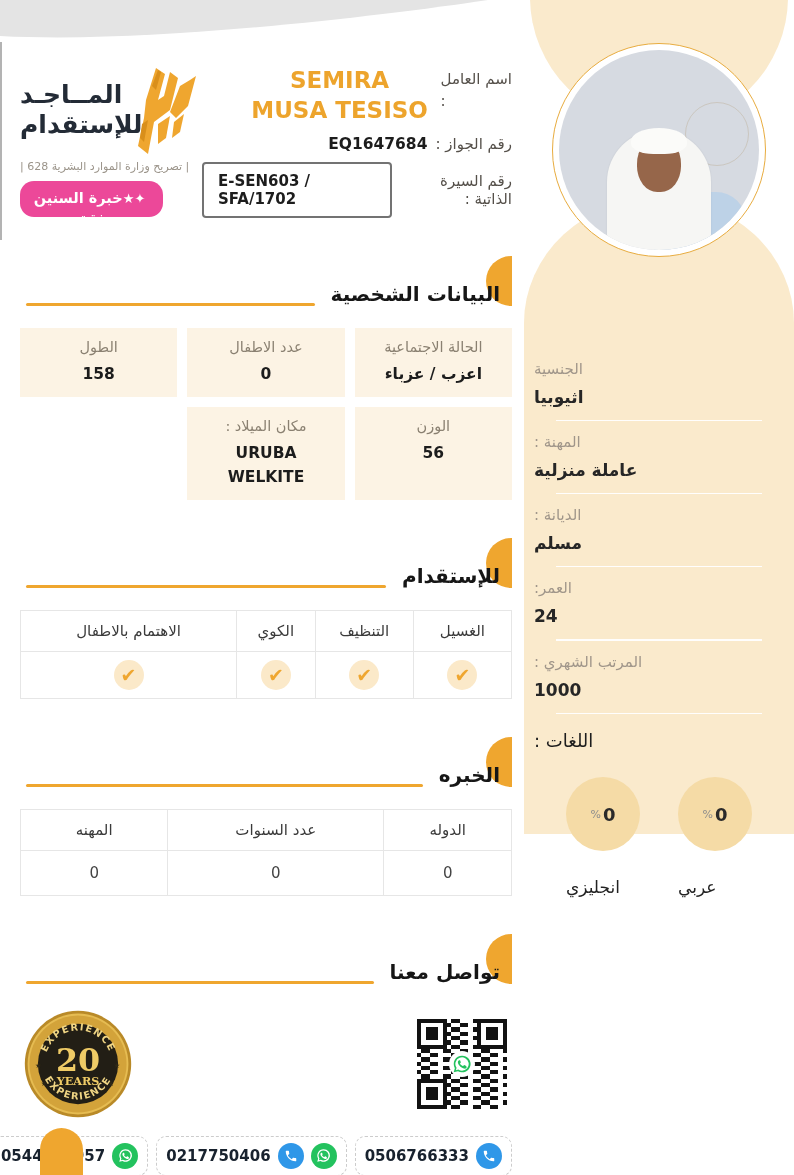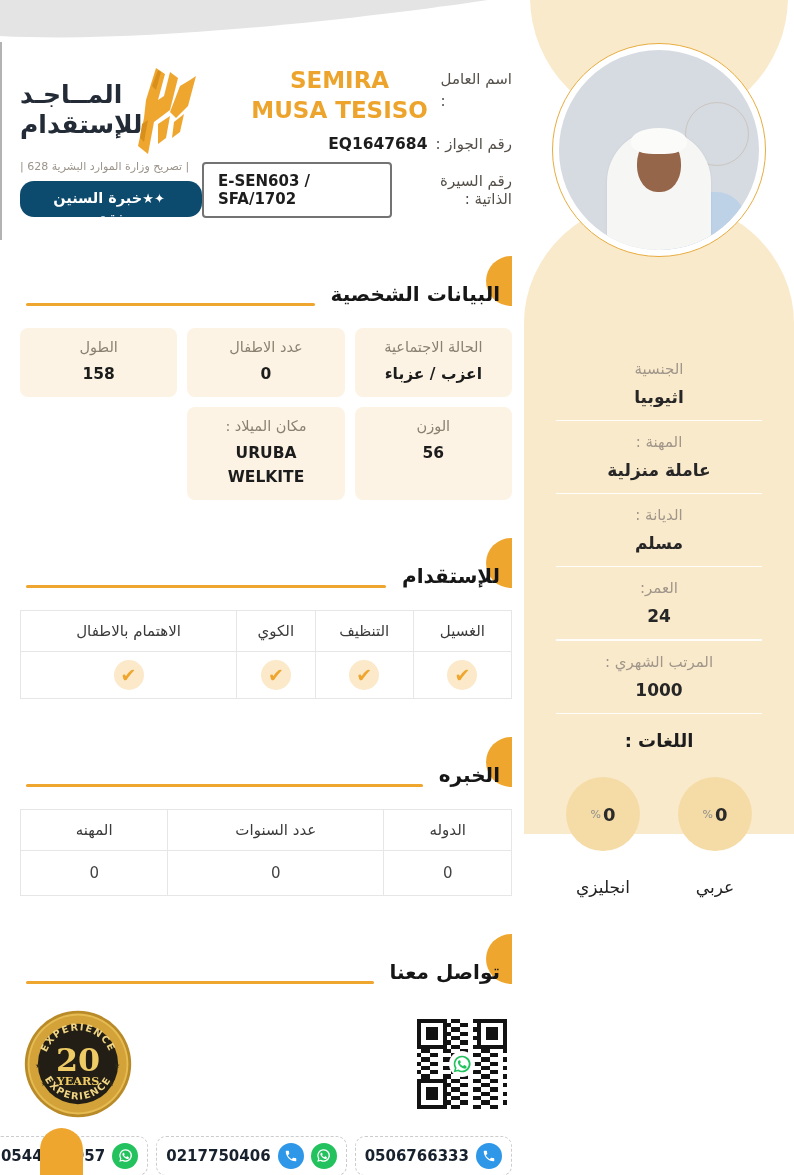--- a/index.html
+++ b/index.html
@@ -26,32 +26,32 @@
   .worker-name { direction:ltr; width:178px; text-align:center; color:#EDA42C; font-weight:bold; font-size:23px; line-height:1.3; }
   .info-row { display:flex; align-items:center; gap:8px; font-size:15px; color:#55504a; }
   .info-row .val { font-weight:bold; color:#1d1d1d; direction:ltr; font-size:15.5px; }
   .cv-box { direction:ltr; font-weight:bold; color:#1d1d1d; background:#fff; border:2px solid #737373; border-radius:4px; padding:8px 14px; font-size:15px; }
 
   .logo-block { width:182px; direction:ltr; position:relative; }
   .logo-row { display:flex; align-items:flex-start; justify-content:flex-start; }
   .logo-text { text-align:right; color:#232b36; font-weight:bold; font-size:25px; line-height:1.18; width:96px; margin-top:14px; }
   .logo-mark { margin-left:2px; }
   .logo-permit { font-size:11px; color:#9b948a; margin-top:2px; letter-spacing:.5px; }
-  .logo-btn { margin-top:8px; width:182px; height:36px; overflow:hidden; background:#0c4a6e; border-radius:14px; color:#fff; font-weight:bold; font-size:14.5px; text-align:center; direction:rtl; padding-top:7px; line-height:21px; }
+  .logo-btn { margin-top:8px; width:143px; height:36px; overflow:hidden; background:#ec4899; border-radius:14px; color:#fff; font-weight:bold; font-size:14.5px; text-align:center; direction:rtl; padding-top:7px; line-height:21px; }
   .logo-btn .star { font-size:13px; margin-right:4px; }
 
   
   .sec-head { display:flex; direction:rtl; align-items:flex-end; margin-top:38px; }
   .sec-bullet { width:26px; height:50px; background:#EFA62F; border-radius:26px 0 0 26px; flex:none; margin-left:-10px; }
   .sec-head h2 { font-size:20px; color:#161616; font-weight:bold; margin-right:-4px; white-space:nowrap; padding-left:16px; }
   .sec-line { flex:1; height:3px; background:#EFA62F; border-radius:3px; margin-left:6px; }
 
   
   .cards { direction:rtl; display:grid; grid-template-columns:repeat(3,1fr); gap:10px; margin-top:22px; }
-  .card { background:#FCF3E4; border-radius:8px; padding:11px 10px; text-align:center; min-height:64px; }
+  .card { background:#FCF3E4; border-radius:0; padding:11px 10px; text-align:center; min-height:64px; }
   .card .c-label { color:#8a8071; font-size:14.5px; margin-bottom:7px; }
   .card .c-value { color:#1c1c1c; font-weight:bold; font-size:15.5px; line-height:1.55; }
   .card .ltr { direction:ltr; }
 
   
   table { width:100%; border-collapse:collapse; background:#fff; margin-top:22px; direction:rtl; }
   th, td { border:1px solid #e6e6e6; text-align:center; font-weight:normal; color:#3a3a3a; }
   .skills-table th { padding:11px 6px; font-size:15px; }
   .skills-table td { padding:8px 6px; }
   .exp-table th { padding:11px 6px; font-size:15px; }
@@ -68,35 +68,35 @@
 
   .contact-row { direction:rtl; display:flex; gap:8px; margin-top:16px; }
   .contact-box { border:1.5px dashed #cccccc; border-radius:10px; background:#fff; padding:6px 9px; display:flex; align-items:center; justify-content:center; gap:7px; }
   .pbox { flex:1; }
   .pnum { font-weight:bold; font-size:15px; color:#18222e; direction:ltr; }
   .cicon { width:26px; height:26px; border-radius:50%; display:flex; align-items:center; justify-content:center; flex:none; }
   .cicon.blue { background:#2F97E8; }
   .cicon.green { background:#23C25E; }
 
   
-  .sidebar { position:absolute; right:0; top:0; width:270px; height:834px; z-index:2; direction:rtl; text-align:center; }
+  .sidebar { position:absolute; right:0; top:0; width:270px; height:834px; z-index:2; direction:rtl; text-align:left; }
   .sb-top-circle { position:absolute; left:6px; top:-132px; width:258px; height:258px; border-radius:50%; background:#FAEACC; z-index:1; }
   .photo-ring { position:absolute; left:28px; top:43px; width:214px; height:214px; border-radius:50%; border:1px solid #E8AC3F; background:#fff; padding:6px; z-index:3; }
   .photo { width:200px; height:200px; border-radius:50%; overflow:hidden; position:relative; background:#D6DAE1; }
   .ph-ring { position:absolute; right:10px; top:52px; width:64px; height:64px; border:1px solid #c3b9a8; border-radius:50%; opacity:.6; }
   .ph-dress { position:absolute; left:95px; bottom:-12px; width:92px; height:70px; background:#BDD2E7; border-radius:30px 30px 0 0; }
   .ph-hijab { position:absolute; left:48px; bottom:-40px; width:104px; height:160px; background:#F6F6F4; border-radius:52px 52px 18px 18px; box-shadow:0 0 2px rgba(0,0,0,.08); }
   .ph-face { position:absolute; left:78px; top:86px; width:44px; height:56px; background:#96664A; border-radius:50% 50% 46% 46%; }
   .ph-band { position:absolute; left:72px; top:78px; width:56px; height:26px; background:#FBFBF9; border-radius:50% 50% 40% 40%; }
   .sb-body { position:absolute; left:0; top:198px; bottom:0; width:270px; background:#FAEACC; border-radius:135px 135px 0 0 / 125px 125px 0 0; z-index:2; padding-top:150px; }
   .sb-item { padding:12px 10px 13px; }
   .sb-label { color:#a0968a; font-size:15px; margin-bottom:9px; }
   .sb-value { color:#262626; font-weight:bold; font-size:17px; }
   .sb-sep { width:206px; margin:0 auto; border-top:1.5px solid rgba(255,255,255,.95); }
-  .langs-title { color:#1d1d1d; font-weight:bold; font-size:18px; padding:16px 24px 0; }
+  .langs-title { color:#1d1d1d; font-weight:normal; font-size:18px; padding:16px 10px 0; }
   .langs { display:flex; justify-content:center; gap:38px; margin-top:26px; }
   .lang-circle { width:74px; height:74px; border-radius:50%; background:#F5DBA6; display:flex; align-items:center; justify-content:center; gap:2px; }
   .pct-val { font-weight:bold; font-size:18px; color:#2a2a2a; }
   .pct-sign { font-size:11px; color:#8d8d8d; }
   .lang-name { margin-top:26px; font-size:17px; color:#222; }
 </style>
 </head>
 <body>
 
 <div class="page">

